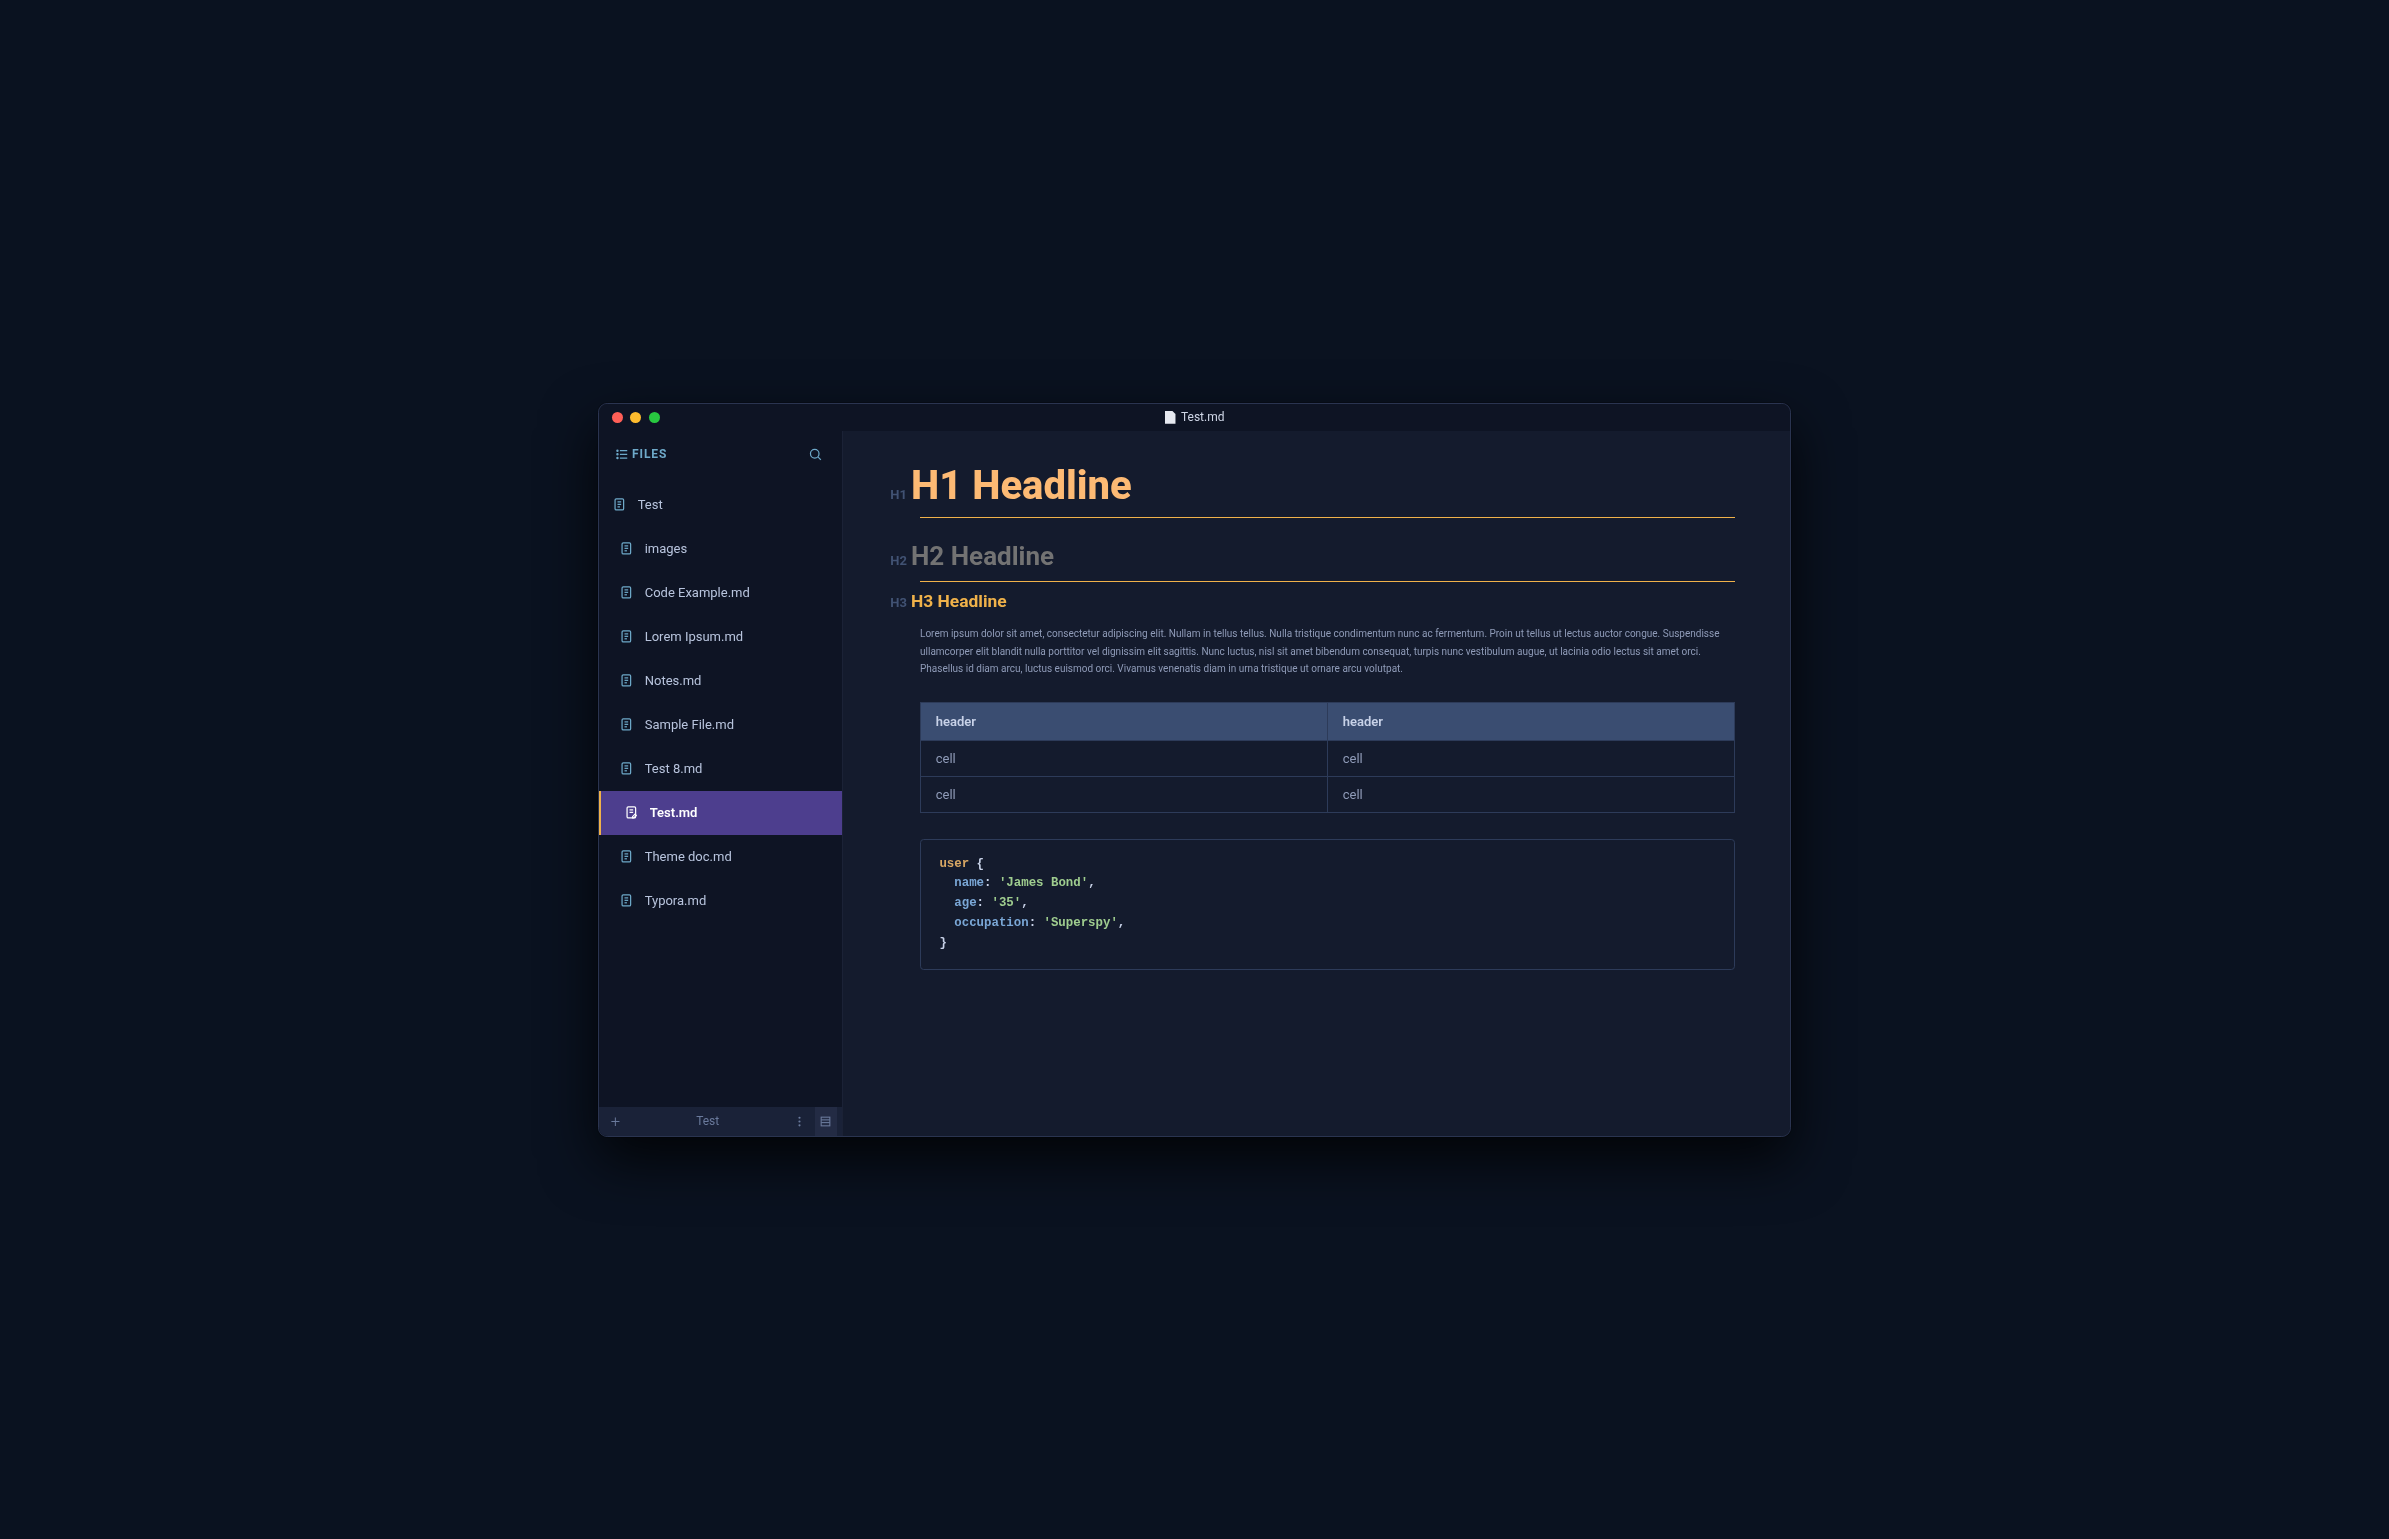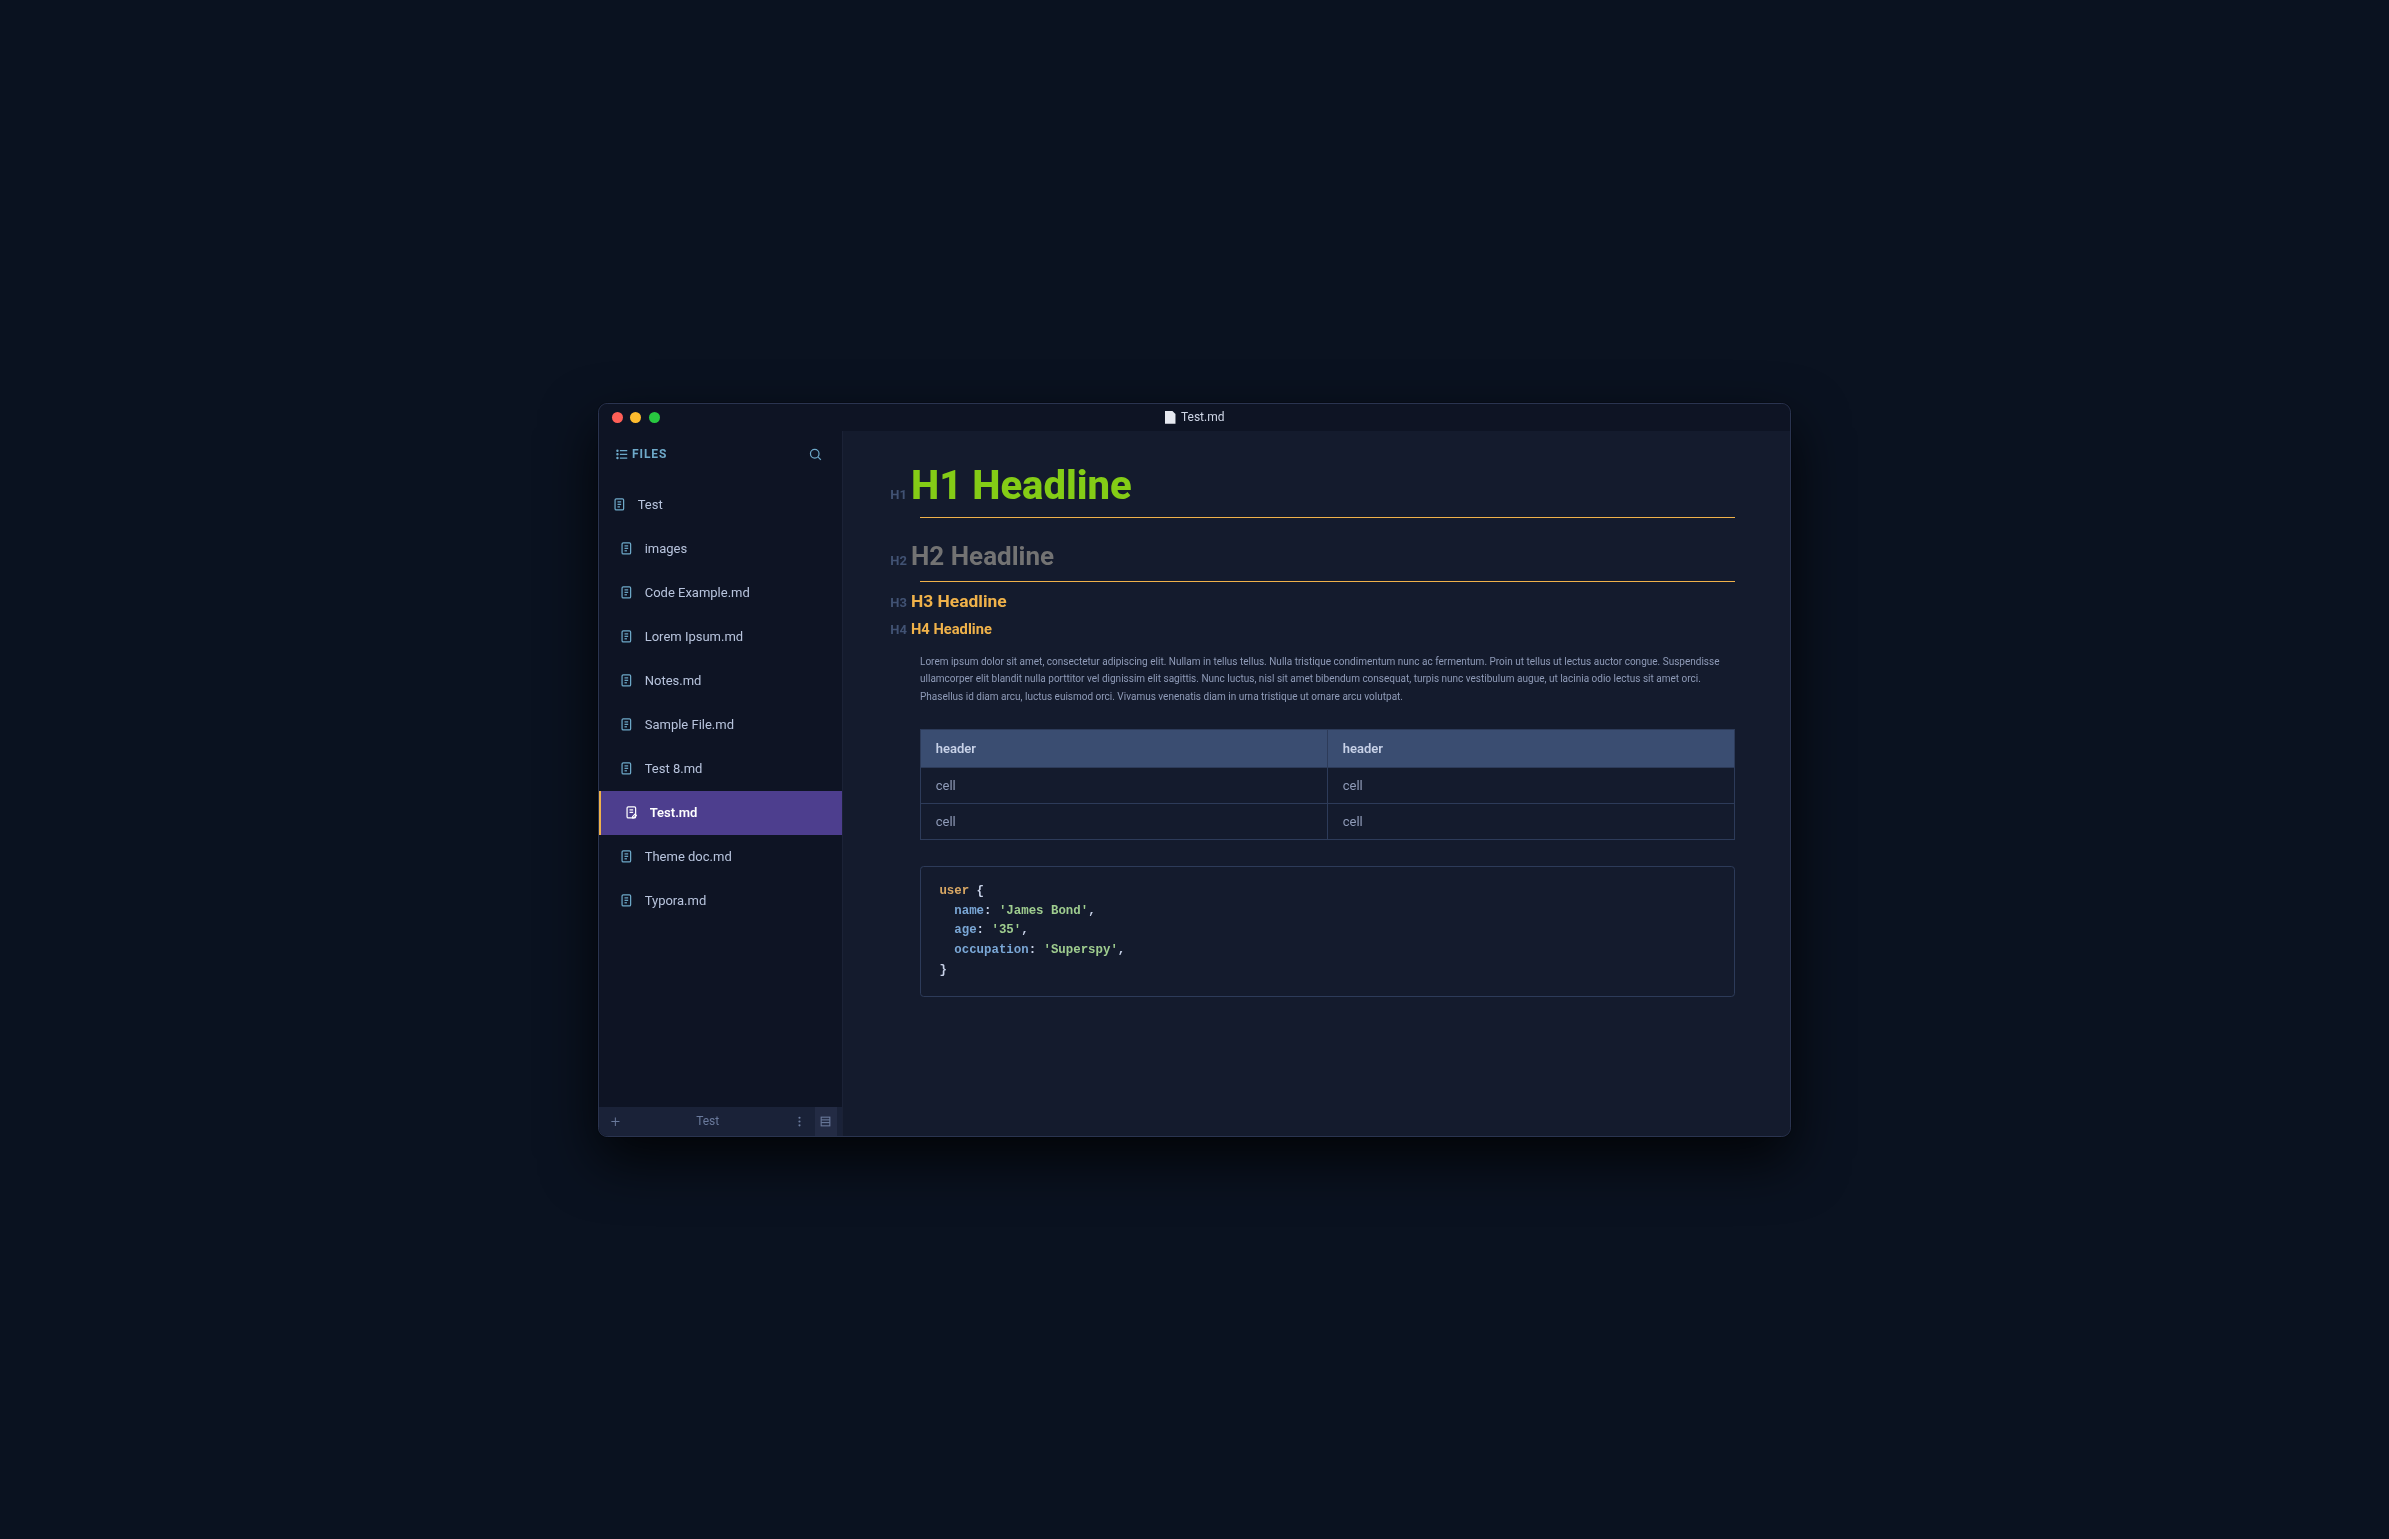--- a/index.html
+++ b/index.html
@@ -151,21 +151,21 @@
     gap: 4px;
   }
   .heading-marker {
     width: 31px;
     text-align: right;
     flex-shrink: 0;
     color: #415273;
     font-weight: 700;
     font-size: 13px;
   }
-  .h1 { color: #84cc16; font-size: 40px; font-weight: 800; line-height:1.1; }
+  .h1 { color: #fdba74; font-size: 40px; font-weight: 800; line-height:1.1; }
   .h2 { color: #737373; font-size: 26px; font-weight: 700; margin-top: 16px;}
   .h3 { color: #f0b24a; font-size: 17.4px; font-weight: 700; margin-top: 1.8px;}
   .h4 { color: #f0b24a; font-size: 14.7px; font-weight: 700; margin-top: 1.8px;}
   .heading-rule {
     margin-left: 44px;
     border: none;
     border-top: 1.8px solid #f0b24a;
     margin-top: 9.2px;
     margin-bottom: 7.3px;
   }
@@ -406,24 +406,20 @@
         <span class="heading-marker">H2</span>
         <span class="h2">H2 Headline</span>
       </div>
       <hr class="heading-rule">
 
       <div class="heading-row">
         <span class="heading-marker">H3</span>
         <span class="h3">H3 Headline</span>
       </div>
 
-      <div class="heading-row" style="margin-top:7.3px">
-        <span class="heading-marker">H4</span>
-        <span class="h4">H4 Headline</span>
-      </div>
 
       <p class="paragraph">Lorem ipsum dolor sit amet, consectetur adipiscing elit. Nullam in tellus tellus. Nulla tristique condimentum nunc ac fermentum. Proin ut tellus ut lectus auctor congue. Suspendisse ullamcorper elit blandit nulla porttitor vel dignissim elit sagittis. Nunc luctus, nisl sit amet bibendum consequat, turpis nunc vestibulum augue, ut lacinia odio lectus sit amet orci. Phasellus id diam arcu, luctus euismod orci. Vivamus venenatis diam in urna tristique ut ornare arcu volutpat.</p>
 
       <table class="md-table">
         <thead>
             <tr id="table-head-row">
               <th>header</th>
               <th>header</th>
             </tr>
           </thead>

